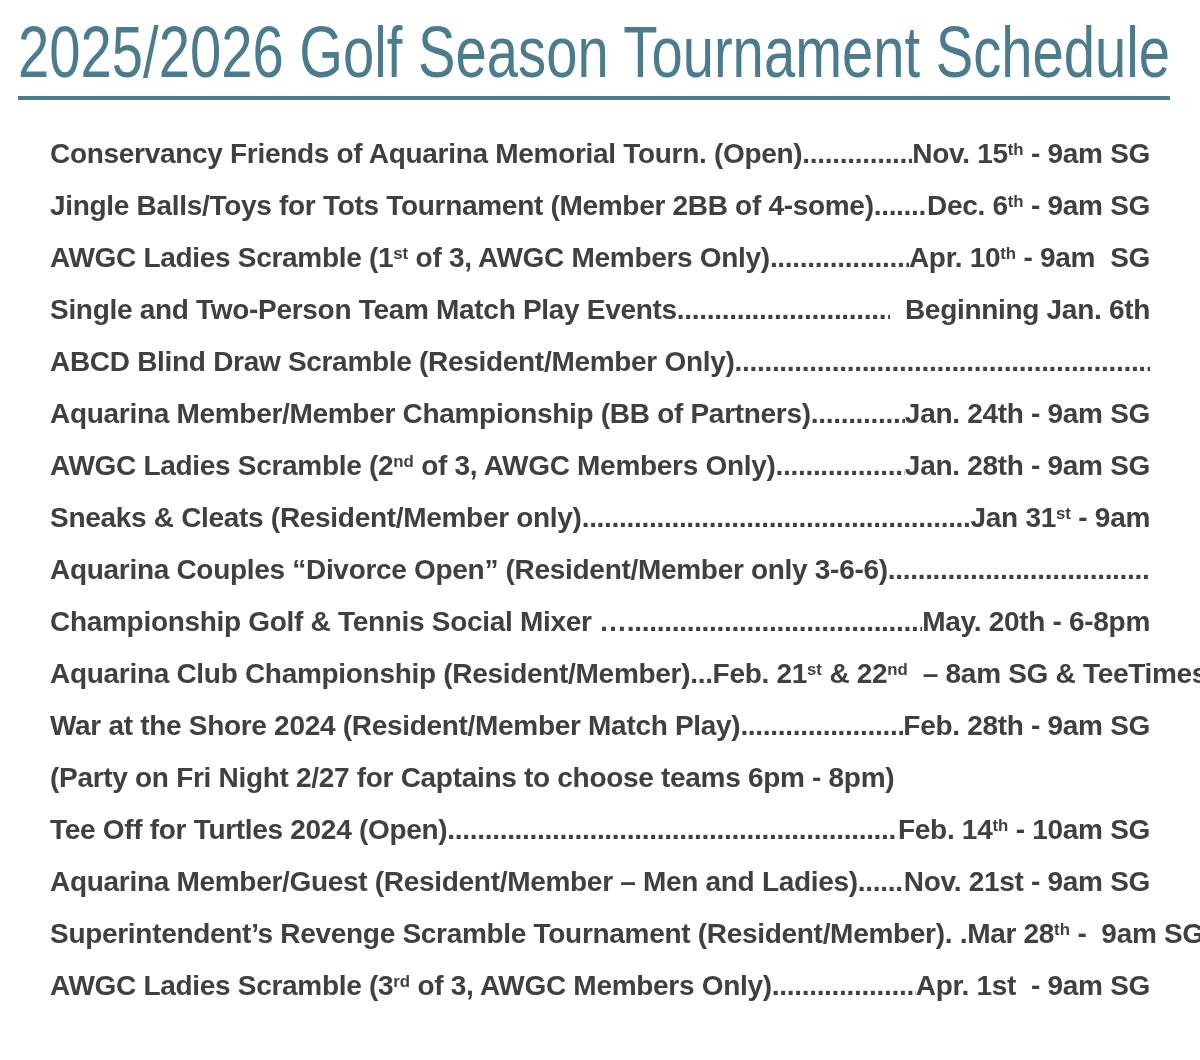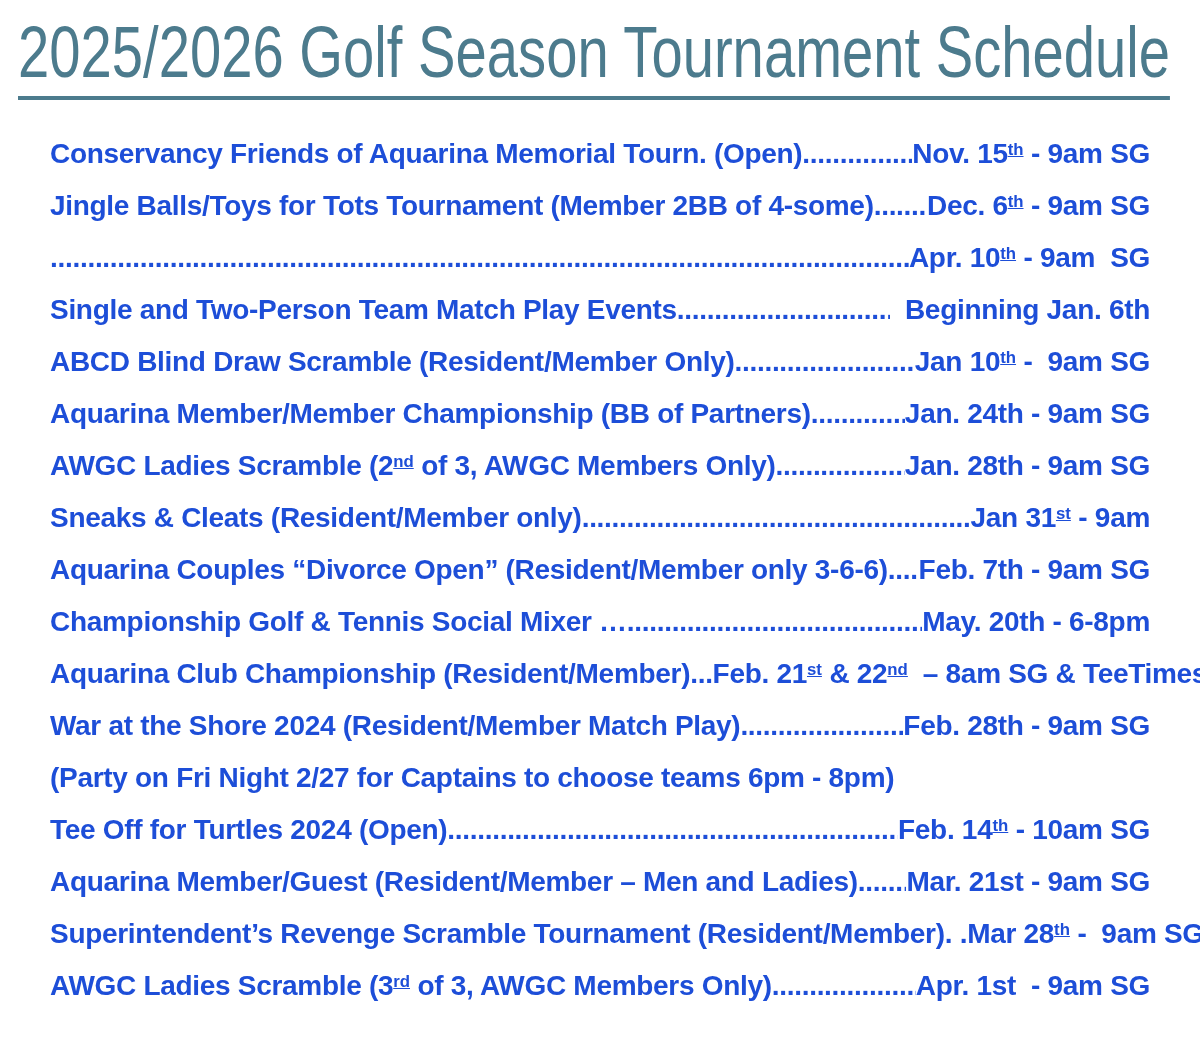--- a/index.html
+++ b/index.html
@@ -24,21 +24,21 @@
     transform: scaleX(0.77);
     transform-origin: left top;
     padding-bottom: 4px;
     border-bottom: 4px solid #4c7b8d;
   }
   .schedule {
     margin: 28px 50px 0 50px;
     width: 1100px;
     font-size: 28px;
     font-weight: bold;
-    color: #1d4ed8;
+    color: #404040;
     letter-spacing: -0.3px;
   }
   .row {
     display: flex;
     align-items: baseline;
     height: 52px;
     line-height: 52px;
     white-space: pre;
   }
   .name { flex: 0 0 auto; }
@@ -46,21 +46,20 @@
     flex: 1 1 auto;
     min-width: 0;
     overflow: hidden;
   }
   .date { flex: 0 0 auto; }
   .sup {
     font-size: 60%;
     position: relative;
     top: -0.52em;
     letter-spacing: 0;
-    text-decoration: underline;
   }
 </style>
 </head>
 <body>
 
 
 
 <div class="title" style="color: rgb(76, 123, 141); border-bottom-color: rgb(76, 123, 141);">2025/2026 Golf Season Tournament Schedule</div>
 
 <div class="schedule" id="rows">
@@ -68,52 +67,51 @@
     <span class="name"><span>Conservancy Friends of Aquarina Memorial Tourn. (Open)</span></span>
     <span class="leader">................................................................................................................................................................................................................................................</span>
     <span class="date"><span>Nov. 15</span><span class="sup">th</span><span> - 9am SG</span></span>
   </div>
     <div class="row">
     <span class="name"><span>Jingle Balls/Toys for Tots Tournament (Member 2BB of 4-some)</span></span>
     <span class="leader">................................................................................................................................................................................................................................................</span>
     <span class="date"><span>Dec. 6</span><span class="sup">th</span><span> - 9am SG</span></span>
   </div>
     <div class="row">
+    <span class="name"><span>AWGC Ladies Scramble (1</span><span class="sup">st</span><span> of 3, AWGC Members Only)</span></span>
     <span class="leader">................................................................................................................................................................................................................................................</span>
     <span class="date"><span>Apr. 10</span><span class="sup">th</span><span> - 9am  SG</span></span>
   </div>
     <div class="row">
     <span class="name"><span>Single and Two-Person Team Match Play Events</span></span>
     <span class="leader">................................................................................................................................................................................................................................................</span>
     <span class="date"><span>  Beginning Jan. 6th</span></span>
   </div>
     <div class="row">
     <span class="name"><span>ABCD Blind Draw Scramble (Resident/Member Only)</span></span>
     <span class="leader">................................................................................................................................................................................................................................................</span>
-    <span class="date"><span>Jan 10</span><span class="sup">th</span><span> -  9am SG</span></span>
   </div>
     <div class="row">
     <span class="name"><span>Aquarina Member/Member Championship (BB of Partners)</span></span>
     <span class="leader">................................................................................................................................................................................................................................................</span>
     <span class="date"><span>Jan. 24th - 9am SG</span></span>
   </div>
     <div class="row">
     <span class="name"><span>AWGC Ladies Scramble (2</span><span class="sup">nd</span><span> of 3, AWGC Members Only)</span></span>
     <span class="leader">................................................................................................................................................................................................................................................</span>
     <span class="date"><span>Jan. 28th - 9am SG</span></span>
   </div>
     <div class="row">
     <span class="name"><span>Sneaks &amp; Cleats (Resident/Member only)</span></span>
     <span class="leader">................................................................................................................................................................................................................................................</span>
     <span class="date"><span>Jan 31</span><span class="sup">st</span><span> - 9am</span></span>
   </div>
     <div class="row">
     <span class="name"><span>Aquarina Couples “Divorce Open” (Resident/Member only 3-6-6)</span></span>
     <span class="leader">................................................................................................................................................................................................................................................</span>
-    <span class="date"><span>Feb. 7th - 9am SG</span></span>
   </div>
     <div class="row">
     <span class="name"><span>Championship Golf &amp; Tennis Social Mixer …</span></span>
     <span class="leader">................................................................................................................................................................................................................................................</span>
     <span class="date"><span>May. 20th - 6-8pm</span></span>
   </div>
     <div class="row">
     <span class="name"><span>Aquarina Club Championship (Resident/Member)...Feb. 21</span><span class="sup">st</span><span> &amp; 22</span><span class="sup">nd</span><span>  – 8am SG &amp; TeeTimes</span></span>
     
     
@@ -129,21 +127,21 @@
     
   </div>
     <div class="row">
     <span class="name"><span>Tee Off for Turtles 2024 (Open)</span></span>
     <span class="leader">................................................................................................................................................................................................................................................</span>
     <span class="date"><span>Feb. 14</span><span class="sup">th</span><span> - 10am SG</span></span>
   </div>
     <div class="row">
     <span class="name"><span>Aquarina Member/Guest (Resident/Member – Men and Ladies)</span></span>
     <span class="leader">................................................................................................................................................................................................................................................</span>
-    <span class="date"><span>Mar. 21st - 9am SG</span></span>
+    <span class="date"><span>Nov. 21st - 9am SG</span></span>
   </div>
     <div class="row">
     <span class="name"><span>Superintendent’s Revenge Scramble Tournament (Resident/Member). .</span></span>
     
     <span class="date"><span>Mar 28</span><span class="sup">th</span><span> -  9am SG</span></span>
   </div>
     <div class="row">
     <span class="name"><span>AWGC Ladies Scramble (3</span><span class="sup">rd</span><span> of 3, AWGC Members Only)</span></span>
     <span class="leader">................................................................................................................................................................................................................................................</span>
     <span class="date"><span>Apr. 1st  - 9am SG</span></span>

